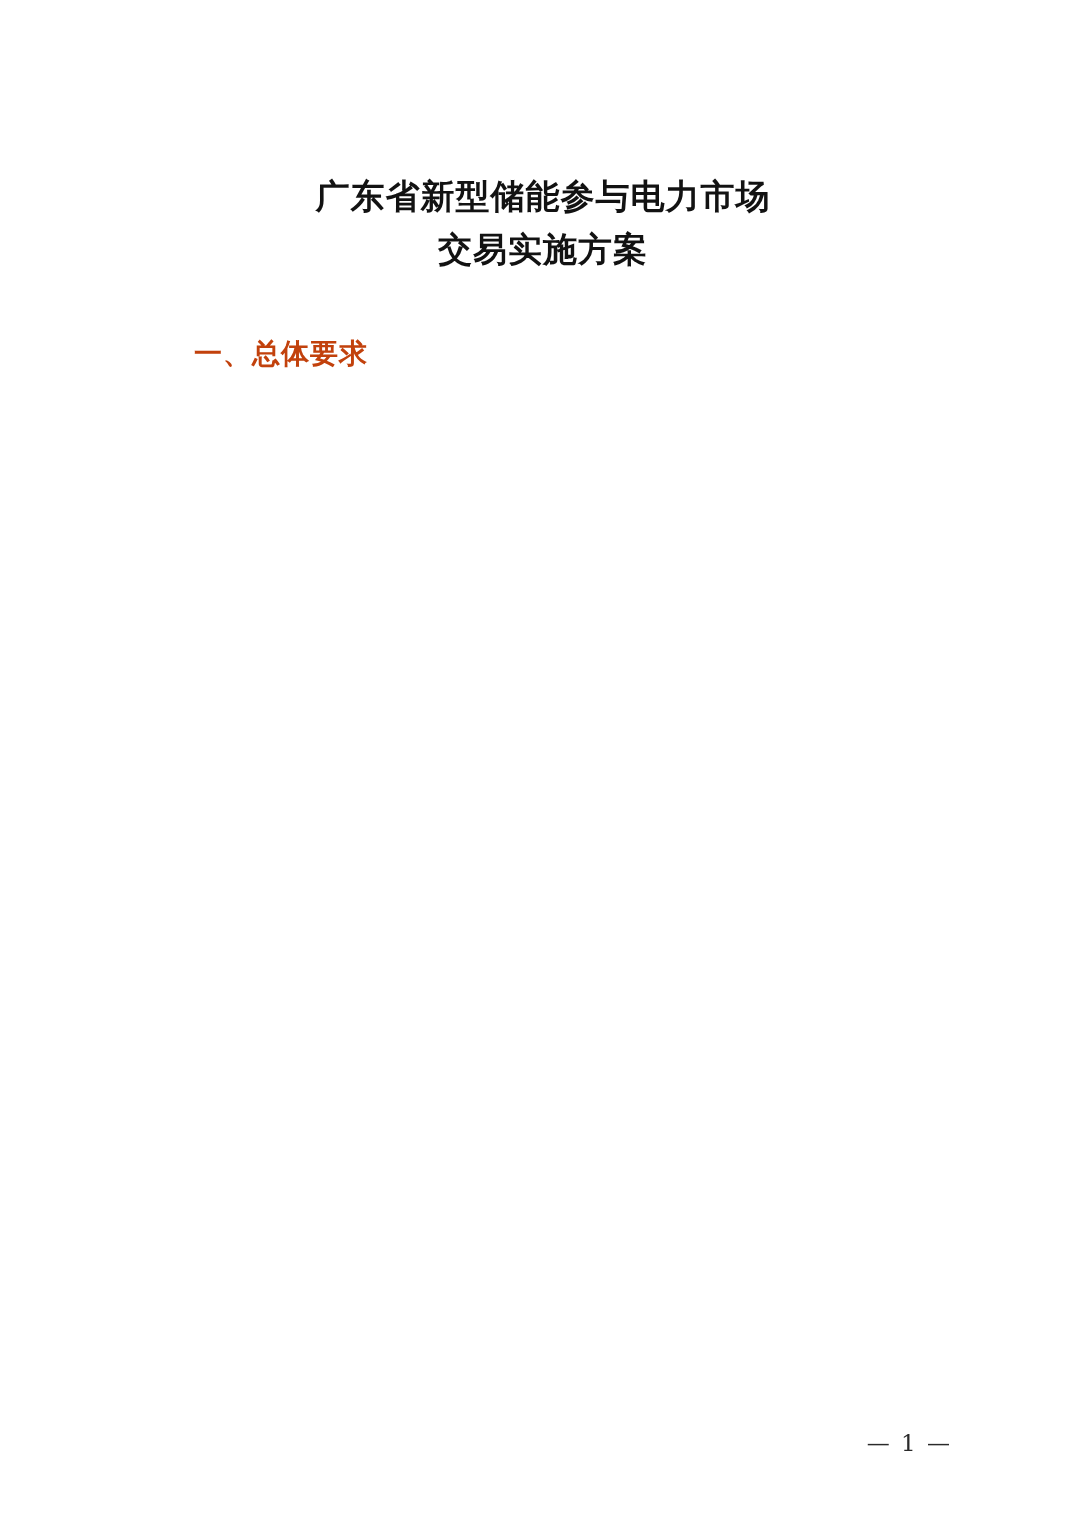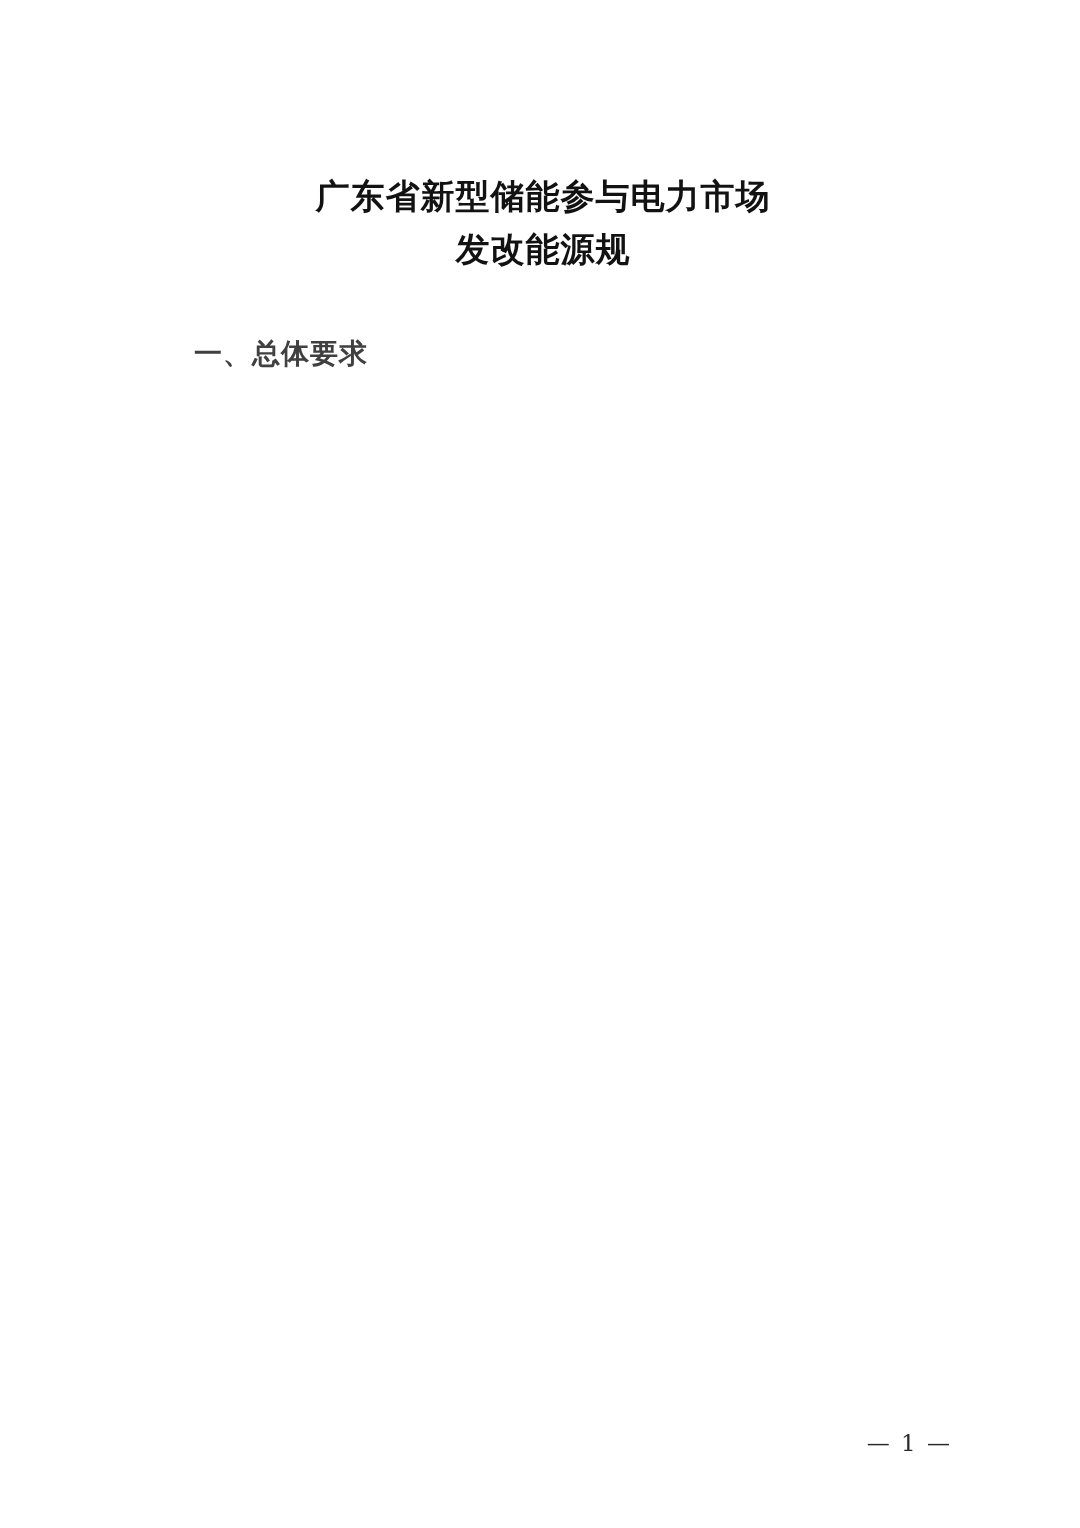--- a/index.html
+++ b/index.html
@@ -46,41 +46,41 @@
     letter-spacing: 0.4px;
     color: #1c1c1c;
   }
   .heading {
     font-size: 28px;
     font-weight: bold;
     line-height: 1.82;
     text-indent: 2em;
     margin: 6px 0 0 0;
     letter-spacing: 1px;
-    color: #404040;
+    color: #c2410c;
   }
   .page-number {
     position: absolute;
     right: 128px;
     bottom: 72px;
     font-size: 23px;
     color: #2a2a2a;
     letter-spacing: 2px;
   }
 </style>
 </head>
 <body>
 
 <div class="page">
 
   <div class="doc-body">
 
     <h1 class="doc-title">
       <span class="line">广东省新型储能参与电力市场</span>
-      <span class="line">发改能源规</span>
+      <span class="line">交易实施方案</span>
     </h1>
 
 
     <h2 class="heading">一、总体要求</h2>
 
 
   </div>
 
   <div class="page-number">— 1 —</div>
 

